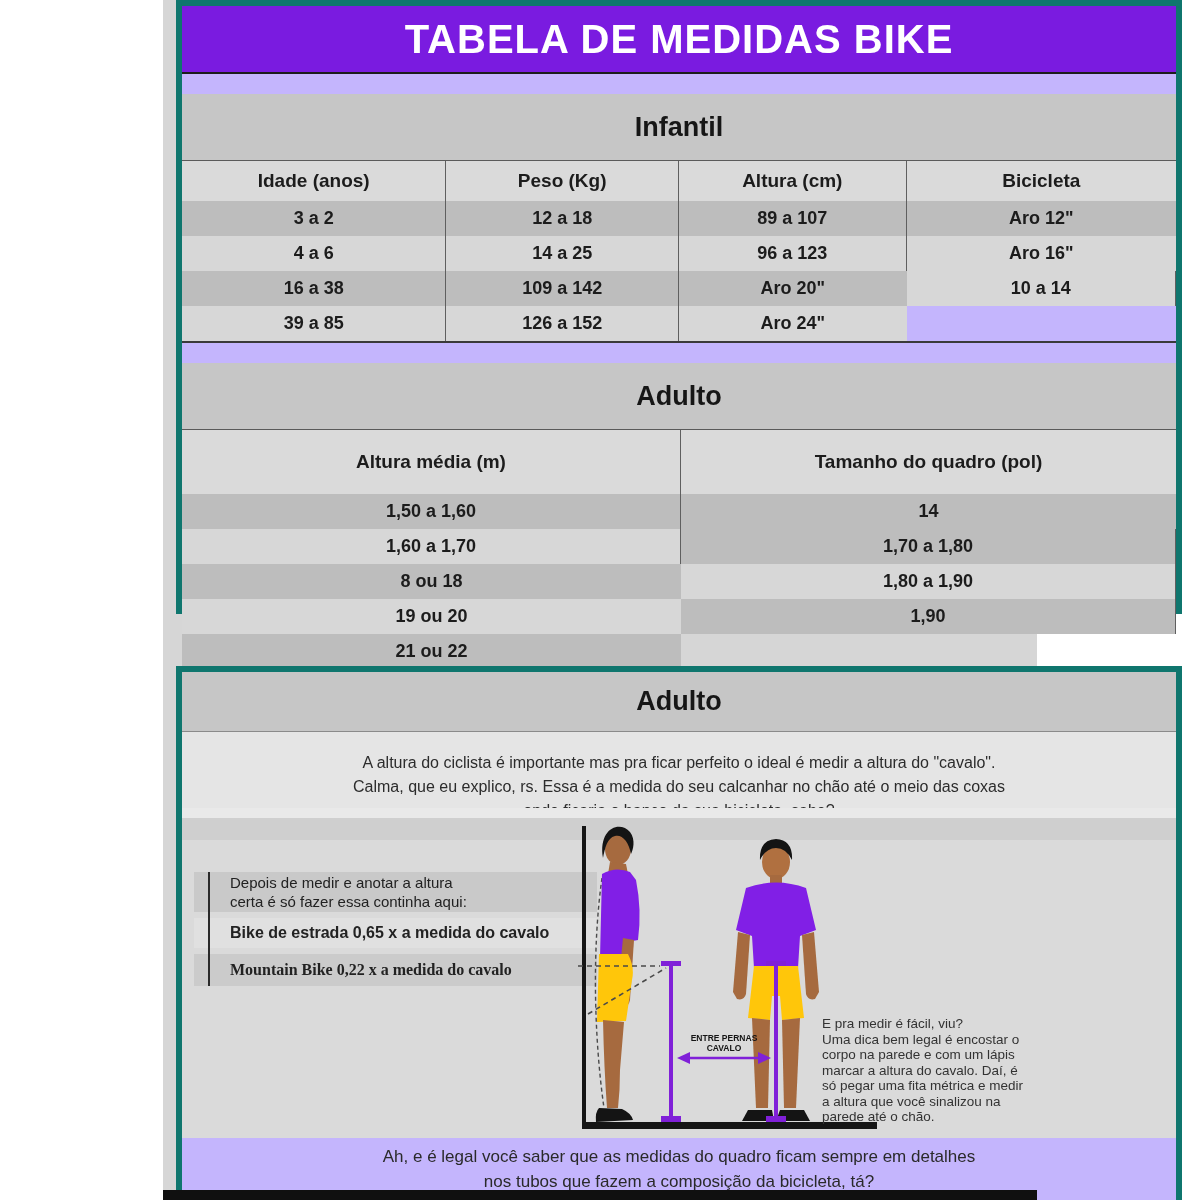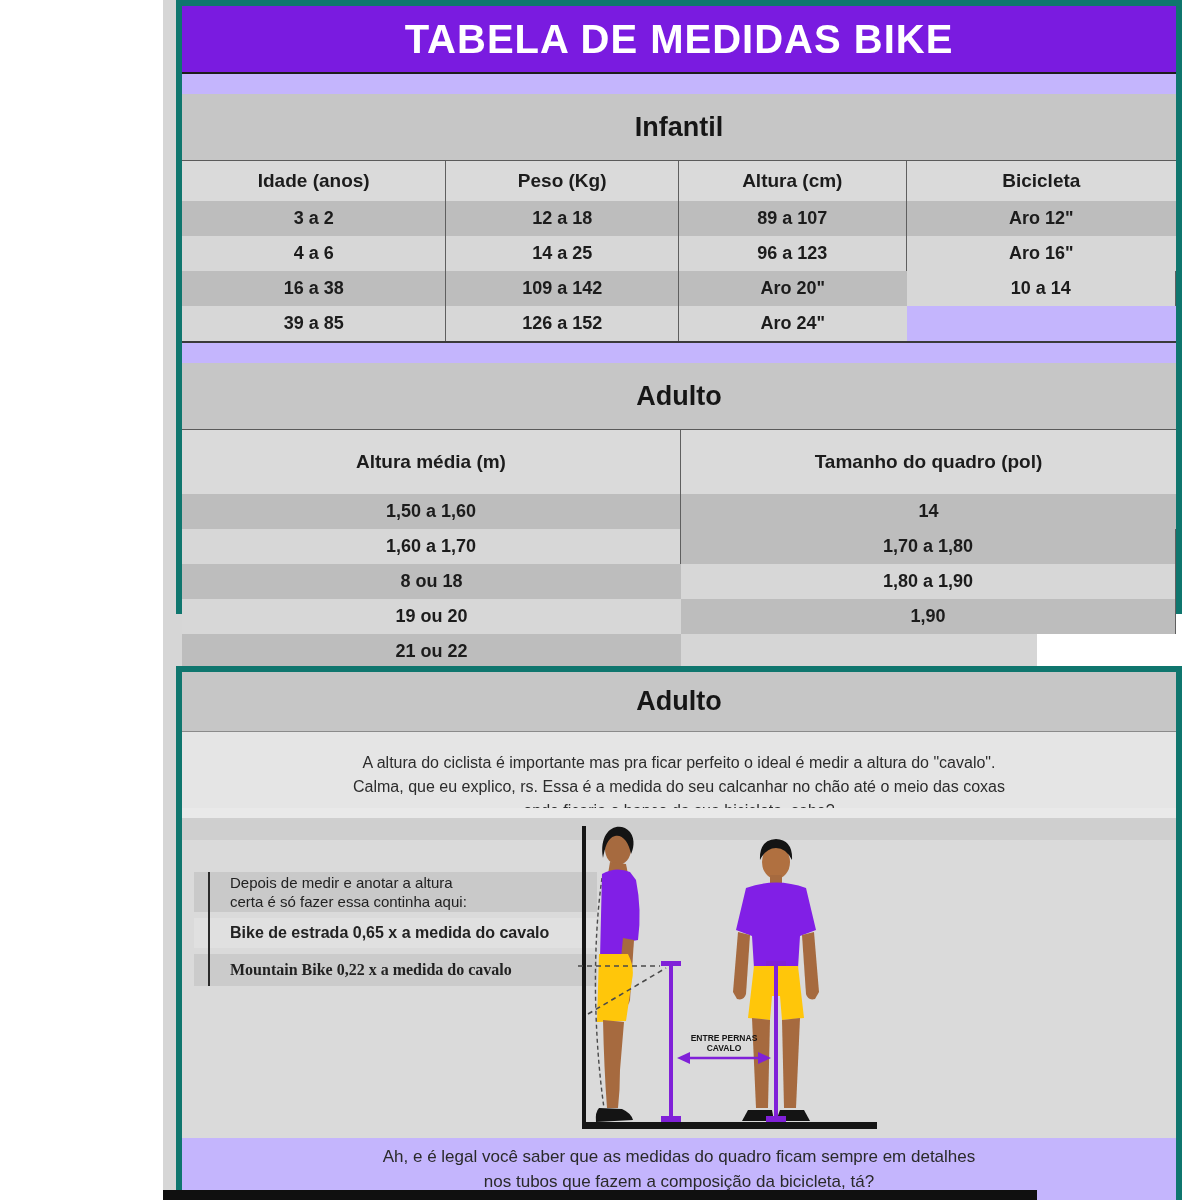--- a/index.html
+++ b/index.html
@@ -176,20 +176,27 @@
 
         <g>
           <line x1="118" y1="240" x2="190" y2="240" stroke="#8020d8" stroke-width="2.5"></line>
           <polygon points="107,240 120,234 120,246" fill="#8020d8"></polygon>
           <polygon points="201,240 188,234 188,246" fill="#8020d8"></polygon>
         </g>
         <text x="154" y="223" text-anchor="middle">ENTRE PERNAS</text>
         <text x="154" y="233" text-anchor="middle">CAVALO</text>
       </svg>
 
+      <div class="tip">E pra medir é fácil, viu?
+Uma dica bem legal é encostar o
+corpo na parede e com um lápis
+marcar a altura do cavalo. Daí, é
+só pegar uma fita métrica e medir
+a altura que você sinalizou na
+parede até o chão.</div>
     </div>
 
     <div class="footer">Ah, e é legal você saber que as medidas do quadro ficam sempre em detalhes
 nos tubos que fazem a composição da bicicleta, tá?</div>
   </div>
 
   <div class="bottom-bar"></div>
 </div>
 
 </body></html>

